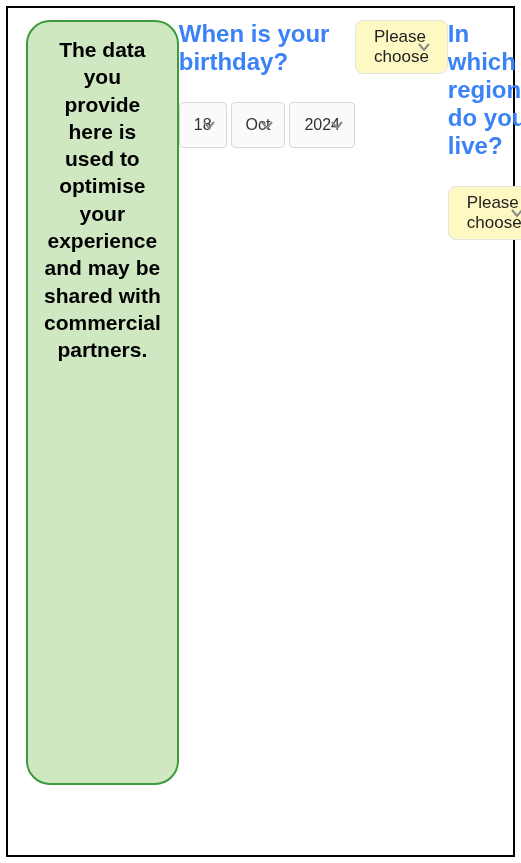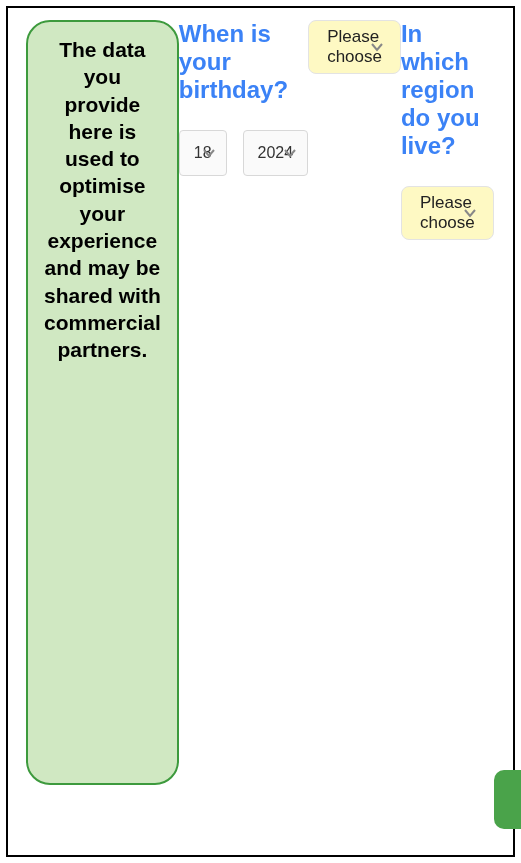--- a/index.html
+++ b/index.html
@@ -34,21 +34,21 @@
       margin-bottom: 58px;
     }
     .section h2 {
       font-size: 24px;
       font-weight: bold;
       color: #3b82f6;
       margin-bottom: 26px;
     }
     .date-row {
       display: flex;
-      gap: 16px;
+      gap: 4px;
     }
     .select {
       position: relative;
       flex: 1;
       height: 46px;
       border: 1px solid #d8d8d8;
       border-radius: 4px;
       background: #fafafa;
       display: flex;
       align-items: center;
@@ -115,20 +115,26 @@
   <div class="section">
     <h2>When is your birthday?</h2>
     <div class="date-row">
       <div class="select">
         <span>18</span>
         <svg class="chev" viewBox="0 0 14 14">
             <path d="M2 4 L7 10 L12 4"></path>
           </svg>
       </div>
       <div class="select">
+        <span>Oct</span>
+        <svg class="chev" viewBox="0 0 14 14">
+            <path d="M2 4 L7 10 L12 4"></path>
+          </svg>
+      </div>
+      <div class="select">
         <span>2024</span>
         <svg class="chev" viewBox="0 0 14 14">
             <path d="M2 4 L7 10 L12 4"></path>
           </svg>
       </div>
     </div>
   </div>
 
   <div class="section">
     <div class="select-full">

